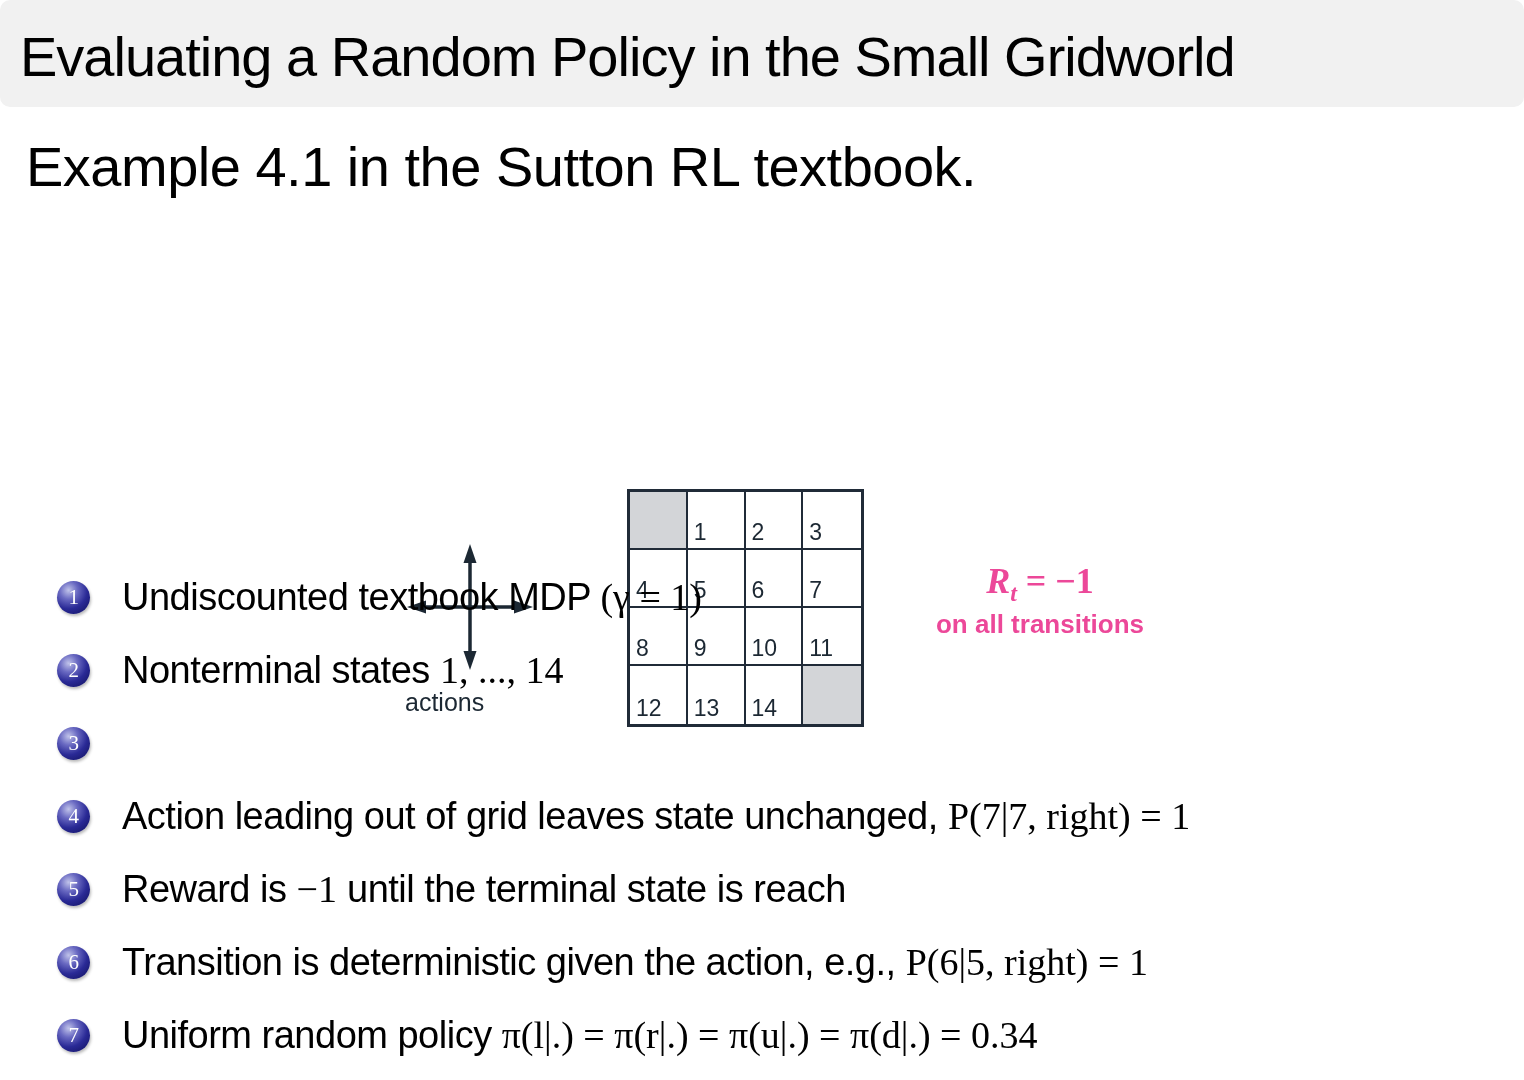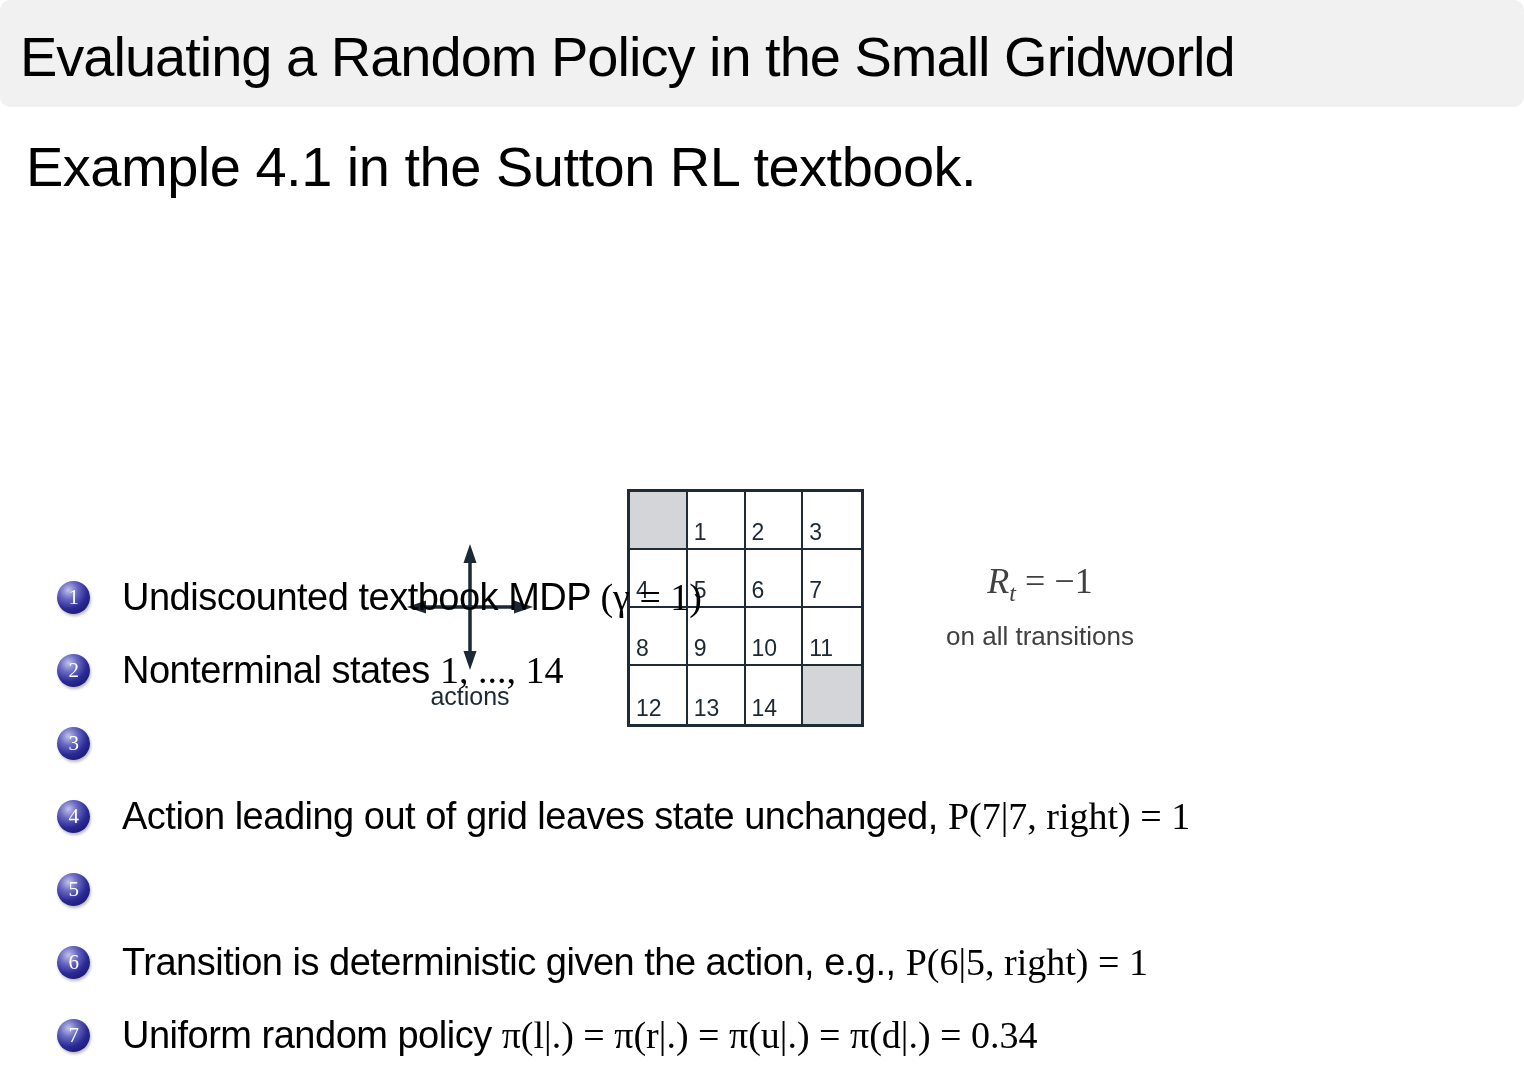--- a/index.html
+++ b/index.html
@@ -27,22 +27,22 @@
   .subtitle {
     position: absolute; left: 26px; top: 134px;
     font-size: 56px; font-weight: 400;
     letter-spacing: -0.5px;
   }
   
   .figure { position: absolute; left: 0; top: 240px; width: 1524px; height: 260px; }
   .actions-wrap { position: absolute; left: 405px; top: 302px; width: 130px; }
   .actions-wrap svg { display: block; }
   .actions-label {
-    width: 130px; text-align: center;
-    margin-top: 10px;
+    width: 130px; 
+    margin-top: 16px;
     font-size: 25px; color: #1c2833;
   }
   .grid {
     position: absolute; left: 627px; top: 249px;
     width: 237px; height: 238px;
     border: 3px solid #202b38;
     display: grid;
     grid-template-columns: repeat(4, 1fr);
     grid-template-rows: repeat(4, 1fr);
     background: #ffffff;
@@ -55,29 +55,29 @@
   }
   .cell:nth-child(4n) { border-right: none; }
   .cell:nth-child(n+13) { border-bottom: none; }
   .cell.shaded { background: #d3d5d8; }
   .cellnum {
     position: absolute; left: 6px; bottom: 2px;
     font-size: 23px; color: #1c2833;
   }
   .reward {
     position: absolute; left: 925px; top: 320px;
-    width: 230px; text-align: center; color: #404040;
+    width: 230px; text-align: center; color: #ec4899; font-weight: bold;
   }
   .reward-formula {
     font-family: "Liberation Serif", serif;
     font-size: 36px;
   }
   .reward-formula .rvar { font-style: italic; }
   .reward-formula sub { font-style: italic; font-size: 24px; }
-  .reward-caption { font-size: 26px; margin-top: 14px; font-family: "Liberation Sans", sans-serif; }
+  .reward-caption { font-size: 26px; margin-top: 2px; font-family: "Liberation Sans", sans-serif; }
   
   .points {
     position: absolute; left: 40px; top: 574px; width: 1474px;
     list-style: none;
   }
   .points li {
     position: relative;
     padding-left: 82px;
     min-height: 46px; line-height: 46px;
     margin-bottom: 27px;
@@ -206,20 +206,21 @@
     <li>
       <span class="ball">
           <span>4</span>
         </span>
       <span><span>Action leading out of grid leaves state unchanged, </span><span class="math">P(7|7, right) = 1</span><span></span></span>
     </li>
     <li>
       <span class="ball">
           <span>5</span>
         </span>
+      <span><span>Reward is </span><span class="math">−1</span><span> until the terminal state is reach</span></span>
     </li>
     <li>
       <span class="ball">
           <span>6</span>
         </span>
       <span><span>Transition is deterministic given the action, e.g., </span><span class="math">P(6|5, right) = 1</span><span></span></span>
     </li>
     <li>
       <span class="ball">
           <span>7</span>

